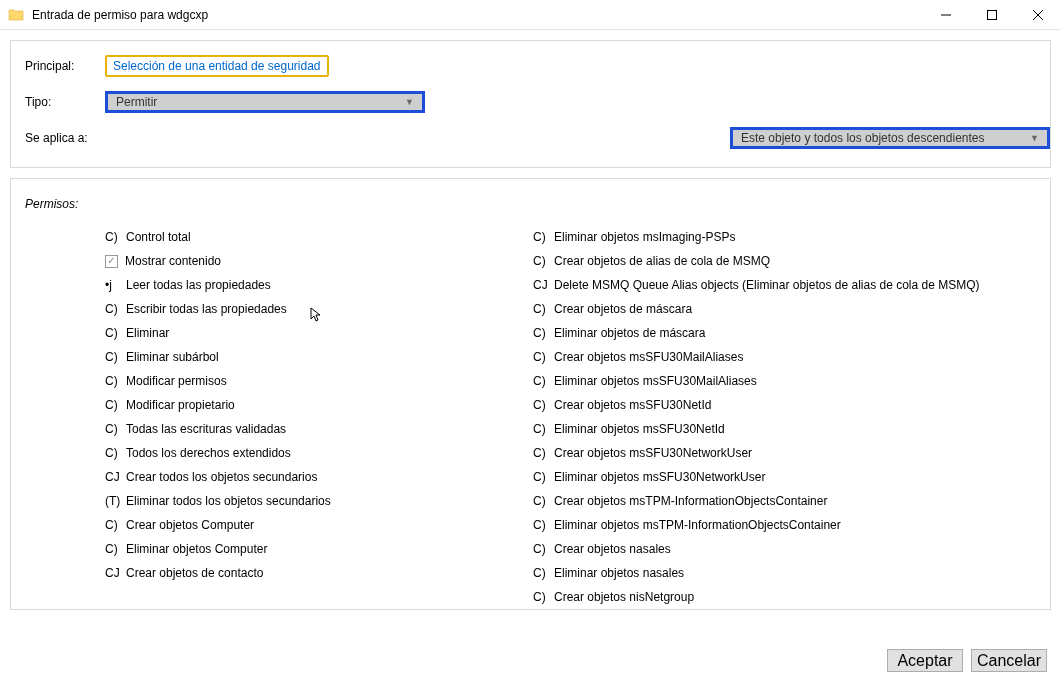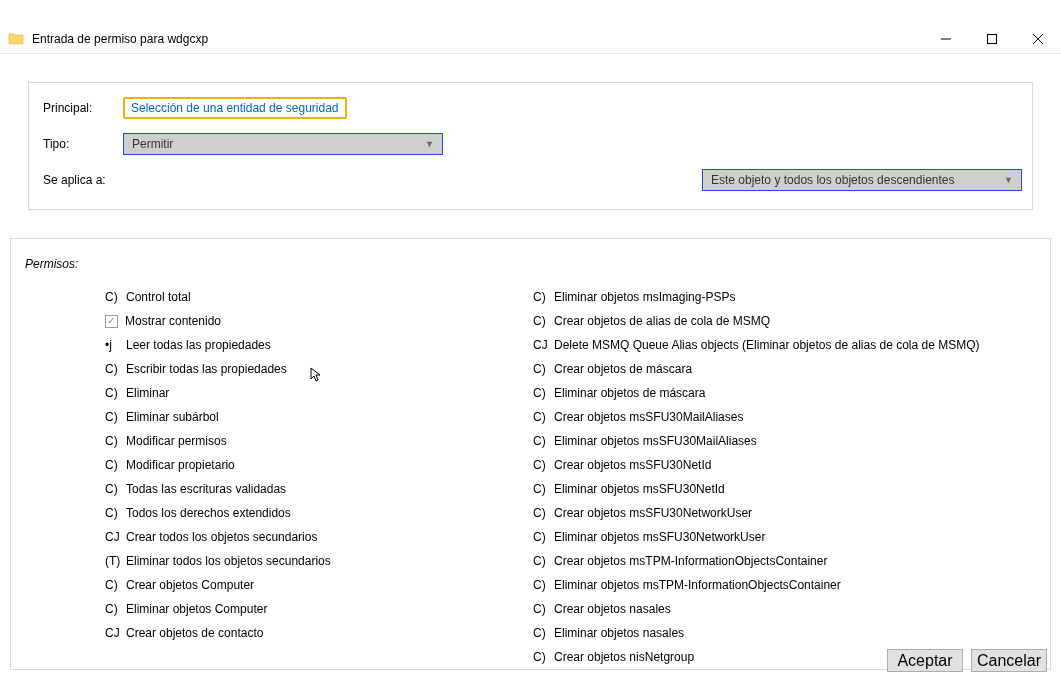--- a/index.html
+++ b/index.html
@@ -11,42 +11,41 @@
       width: 1061px;
       height: 682px;
       overflow: hidden;
     }
     .titlebar {
       display: flex;
       align-items: center;
       height: 30px;
       border-bottom: 1px solid #e5e5e5;
       padding-left: 8px;
-      margin-top: 24px;
     }
     .titlebar .folder-icon {
       width: 16px; height: 16px;
       margin-right: 8px;
     }
     .titlebar .title {
       flex: 1;
       font-size: 12px;
     }
     .win-controls { display: flex; height: 100%; }
     .win-btn {
       width: 46px;
       display: flex;
       align-items: center;
       justify-content: center;
       cursor: default;
     }
     .panel {
-      margin: 28px;
+      margin: 10px;
       border: 1px solid #d9d9d9;
-      padding: 14px 10px 14px 14px;
+      padding: 14px 0 14px 14px;
     }
     .top-panel { padding-bottom: 18px; }
     .row {
       display: flex;
       align-items: center;
       margin-bottom: 14px;
       height: 22px;
     }
     .row:last-child { margin-bottom: 0; justify-content: space-between; }
     .label {
@@ -64,21 +63,21 @@
     .dropdown {
       background: #cfcfcf;
       width: 320px;
       height: 22px;
       display: flex;
       align-items: center;
       padding: 0 8px;
       justify-content: space-between;
       font-size: 12px;
       color: #333;
-      border: 1px solid #1d4ed8;
+      border: 3px solid #1d4ed8;
       position: relative;
     }
     .dropdown .chev {
       font-size: 9px;
       color: #666;
     }
     .perms-outer {
       margin: 0 10px 10px 10px;
       border: 1px solid #d9d9d9;
       padding: 16px 14px 8px 14px;

